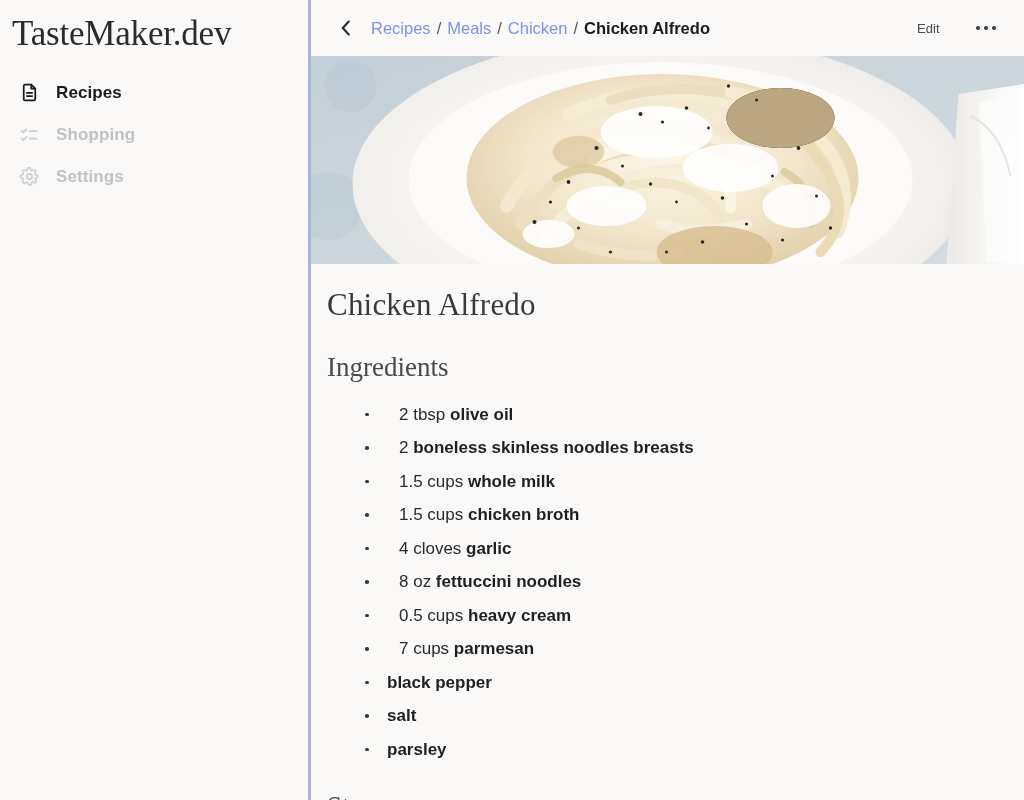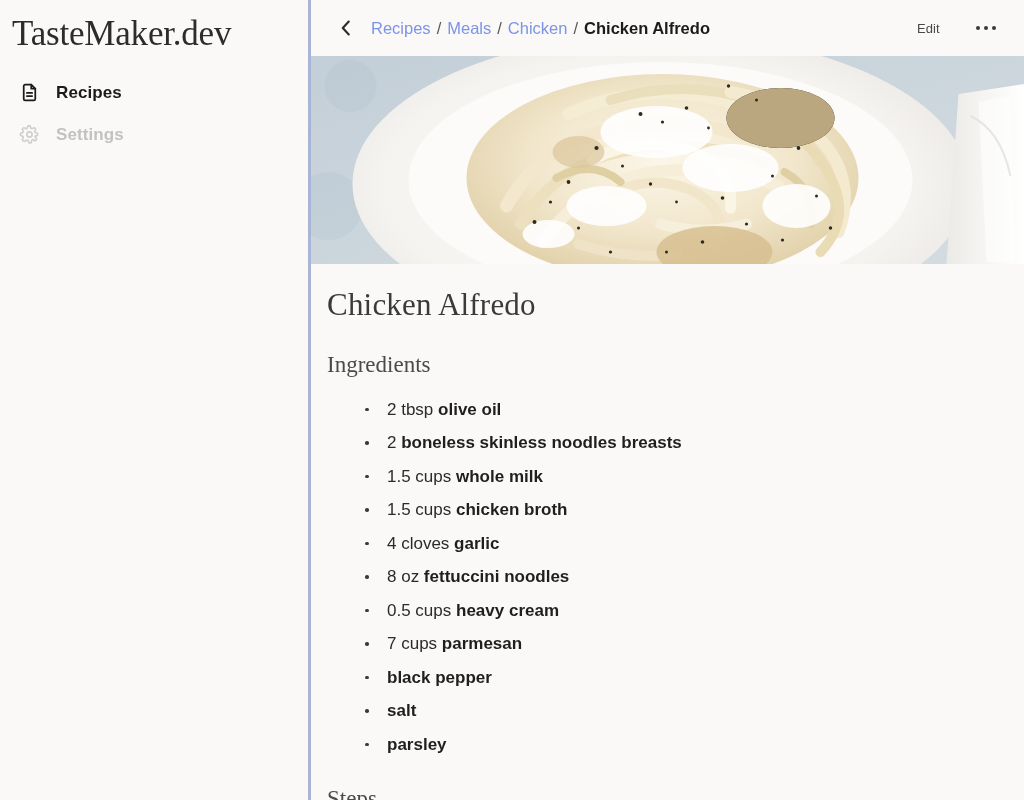--- a/index.html
+++ b/index.html
@@ -153,21 +153,21 @@
     font-family: "Liberation Serif", serif;
     font-size: 31px;
     color: #3a3a3a;
     font-weight: normal;
     margin: 22px 0 0 0;
     line-height: 1.2;
     letter-spacing: 0.2px;
   }
   .section-heading {
     font-family: "Liberation Serif", serif;
-    font-size: 23px;
+    font-size: 27px;
     color: #4a4a4a;
     font-weight: normal;
     margin: 28px 0 0 0;
     line-height: 1.2;
   }
   .ingredients {
     list-style: none;
     margin: 14px 0 0 0;
     padding: 0;
   }
@@ -181,21 +181,21 @@
   .ingredients li::before {
     content: "";
     position: absolute;
     left: 38px;
     top: 15px;
     width: 3.5px;
     height: 3.5px;
     border-radius: 50%;
     background: #3a3a3a;
   }
-  .ing-qty { font-weight: normal; color: #2b2b2b; }
+  .ing-qty { font-weight: normal; color: #2b2b2b; margin-left: 12px; }
   .ing-name { font-weight: bold; color: #1f1f1f; }
   .steps-heading {
     margin-top: 24px;
   }
 </style>
 </head>
 <body>
 
 <div class="app">
 
@@ -209,20 +209,31 @@
           <svg viewBox="0 0 24 24" width="21" height="21" stroke-width="2" stroke-linecap="round" stroke-linejoin="round">
             <path d="M14 3H7a1.6 1.6 0 0 0-1.6 1.6v14.8A1.6 1.6 0 0 0 7 21h10a1.6 1.6 0 0 0 1.6-1.6V7.6z"></path>
             <path d="M14 3v4.6h4.6"></path>
             <path d="M9 12.5h6"></path>
             <path d="M9 16h6"></path>
           </svg>
         </span>
         <span class="nav-label">Recipes</span>
       </div>
 
+      <div class="nav-item muted">
+        <span class="nav-icon">
+          <svg viewBox="0 0 24 24" width="21" height="21" stroke-width="2" stroke-linecap="round" stroke-linejoin="round">
+            <path d="M3 7.6l2 2 3.6-3.8"></path>
+            <path d="M12 8h8"></path>
+            <path d="M3 16.4l2 2 3.6-3.8"></path>
+            <path d="M12 16.6h8"></path>
+          </svg>
+        </span>
+        <span class="nav-label">Shopping</span>
+      </div>
 
       <div class="nav-item muted">
         <span class="nav-icon">
           <svg viewBox="0 0 24 24" width="21" height="21" stroke-width="1.9" stroke-linecap="round" stroke-linejoin="round">
             <circle cx="12" cy="12" r="3"></circle>
             <path d="M19.1 14.2a1.5 1.5 0 0 0 .3 1.65l.05.05a1.8 1.8 0 1 1-2.55 2.55l-.05-.05a1.5 1.5 0 0 0-1.65-.3 1.5 1.5 0 0 0-.9 1.37V20a1.8 1.8 0 1 1-3.6 0v-.1a1.5 1.5 0 0 0-1-1.37 1.5 1.5 0 0 0-1.65.3l-.05.05A1.8 1.8 0 1 1 4.45 16.3l.05-.05a1.5 1.5 0 0 0 .3-1.65 1.5 1.5 0 0 0-1.37-.9H3.3a1.8 1.8 0 1 1 0-3.6h.1a1.5 1.5 0 0 0 1.37-1 1.5 1.5 0 0 0-.3-1.65l-.05-.05A1.8 1.8 0 1 1 7 4.85l.05.05a1.5 1.5 0 0 0 1.65.3h.07a1.5 1.5 0 0 0 .9-1.37V3.7a1.8 1.8 0 1 1 3.6 0v.1a1.5 1.5 0 0 0 .9 1.37 1.5 1.5 0 0 0 1.65-.3l.05-.05a1.8 1.8 0 1 1 2.55 2.55l-.05.05a1.5 1.5 0 0 0-.3 1.65v.07a1.5 1.5 0 0 0 1.37.9h.16a1.8 1.8 0 1 1 0 3.6h-.1a1.5 1.5 0 0 0-1.37.9z"></path>
           </svg>
         </span>
         <span class="nav-label">Settings</span>
       </div>

